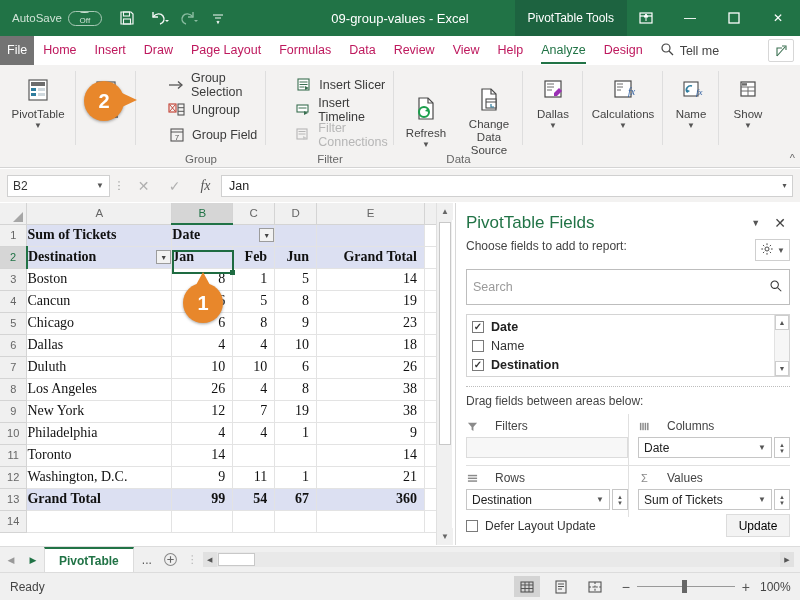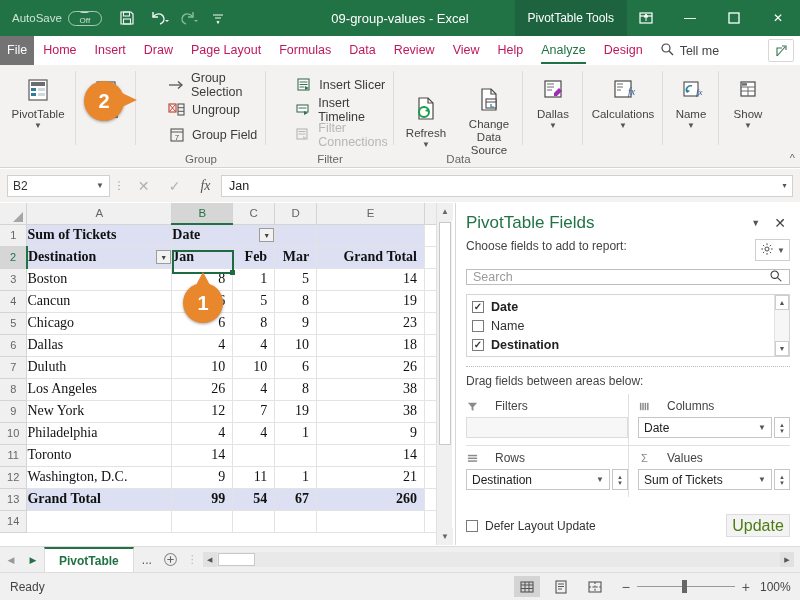--- a/index.html
+++ b/index.html
@@ -128,21 +128,21 @@
   .pane { position:absolute; left:455px; top:203px; width:345px; height:342px; background:#fff;
           border-left:1px solid #d8d8d8; }
   .pane-hd { display:flex; align-items:center; padding:10px 10px 0 10px; }
   .pane-title { font-size:17px; color:#217346; font-weight:normal; }
   .pane-hd .sp { margin-left:auto; display:flex; align-items:center; gap:14px; padding-right:4px; }
   .pchev { color:#555; font-size:9px; }
   .pclose { color:#444; font-size:14px; }
   .choose { display:flex; align-items:flex-start; padding:6px 10px 0 10px; font-size:12px; color:#444; }
   .gearbtn { margin-left:auto; display:flex; align-items:center; gap:3px; border:1px solid #cfcfcf; background:#fff;
              padding:2px 4px; height:22px; }
-  .searchbox { margin:8px 10px 0 10px; height:16px; border:1px solid #bdbdbd; background:#fff;
+  .searchbox { margin:8px 10px 0 10px; height:36px; border:1px solid #bdbdbd; background:#fff;
                display:flex; align-items:center; padding:0 6px; font-size:12.5px; color:#9a9a9a; }
   .searchbox .mag { margin-left:auto; color:#333; }
   .fieldlist { margin:9px 10px 0 10px; border:1px solid #d4d4d4; height:63px; position:relative; background:#fff;
                padding:2px 0 0 0; }
   .frow { display:flex; align-items:center; gap:7px; height:19px; padding:0 5px; font-size:12.5px; color:#333; }
   .frow.on { font-weight:bold; color:#222; }
   .cbx { width:12px; height:12px; border:1px solid #7a7a7a; background:#fff; display:flex;
          align-items:center; justify-content:center; font-size:10px; color:#333; line-height:1; }
   .flsb { position:absolute; right:0; top:0; bottom:0; width:15px; background:#f6f6f6; border-left:1px solid #e2e2e2;
           display:flex; flex-direction:column; justify-content:space-between; }
@@ -159,21 +159,21 @@
   .abody { display:flex; align-items:center; gap:2px; }
   .pill { flex:1; height:21px; border:1px solid #c6c6c6; background:#fff; display:flex; align-items:center;
           padding:0 5px; font-size:12px; color:#222; }
   .pill.empty { background:#f7f7f7; border-color:#dcdcdc; }
   .pill .pc { margin-left:auto; font-size:8px; color:#555; }
   .spin { width:16px; height:21px; border:1px solid #c6c6c6; background:#fff; display:flex;
           flex-direction:column; align-items:center; justify-content:center; color:#555; font-size:6px; line-height:6px; }
   .panefoot { position:absolute; left:10px; right:10px; bottom:8px; display:flex; align-items:center; }
   .panefoot .dl { display:flex; align-items:center; gap:7px; font-size:12px; color:#333; }
   .upd { margin-left:auto; width:64px; height:23px; border:1px solid #dcdcdc; background:#f3f3f3;
-         color:#4d7c0f; font-size:16px; display:flex; align-items:center; justify-content:center; }
+         color:#000000; font-size:12px; display:flex; align-items:center; justify-content:center; }
 
   
   .sheetbar { position:absolute; left:0; top:546px; width:800px; height:26px; background:#f0f0f0;
               border-top:1px solid #dcdcdc; display:flex; align-items:center; }
   .navbtn { width:22px; height:26px; display:flex; align-items:center; justify-content:center; color:#999; font-size:9px; }
   .navbtn.on { color:#217346; }
   .stab { height:26px; padding:0 14px; display:flex; align-items:center; font-size:12px; color:#444; }
   .stab.active { background:#fff; color:#217346; font-weight:bold; border-top:2px solid #217346;
                  border-left:1px solid #dcdcdc; border-right:1px solid #dcdcdc; }
   .sdots { padding:0 8px; color:#555; font-size:12px; }
@@ -556,21 +556,21 @@
       <tr>
         <td class="rhead sel">2</td>
         <td class="cell hdr">
           <span class="cellflex">
             <span class="lbl">Destination</span>
             <span class="fdrop">▼</span>
           </span>
         </td>
         <td class="cell hdr">Jan</td>
         <td class="cell hdr num">Feb</td>
-        <td class="cell hdr num">Mar</td>
+        <td class="cell hdr num">Jun</td>
         <td class="cell hdr num">Grand Total</td>
         <td class="cell blank"></td>
       </tr>
 
       <tr>
         <td class="rhead">3</td>
         <td class="cell">Boston</td>
         <td class="cell num">8</td>
         <td class="cell num">1</td>
         <td class="cell num">5</td>
@@ -657,21 +657,21 @@
         <td class="cell num">1</td>
         <td class="cell num">21</td>
         <td class="cell blank"></td>
       </tr>
       <tr>
         <td class="rhead">13</td>
         <td class="cell tot">Grand Total</td>
         <td class="cell tot num">99</td>
         <td class="cell tot num">54</td>
         <td class="cell tot num">67</td>
-        <td class="cell tot num">260</td>
+        <td class="cell tot num">360</td>
         <td class="cell blank"></td>
       </tr>
       <tr>
         <td class="rhead">14</td>
         <td class="cell"></td>
         <td class="cell"></td>
         <td class="cell"></td>
         <td class="cell"></td>
         <td class="cell"></td>
         <td class="cell blank"></td>

